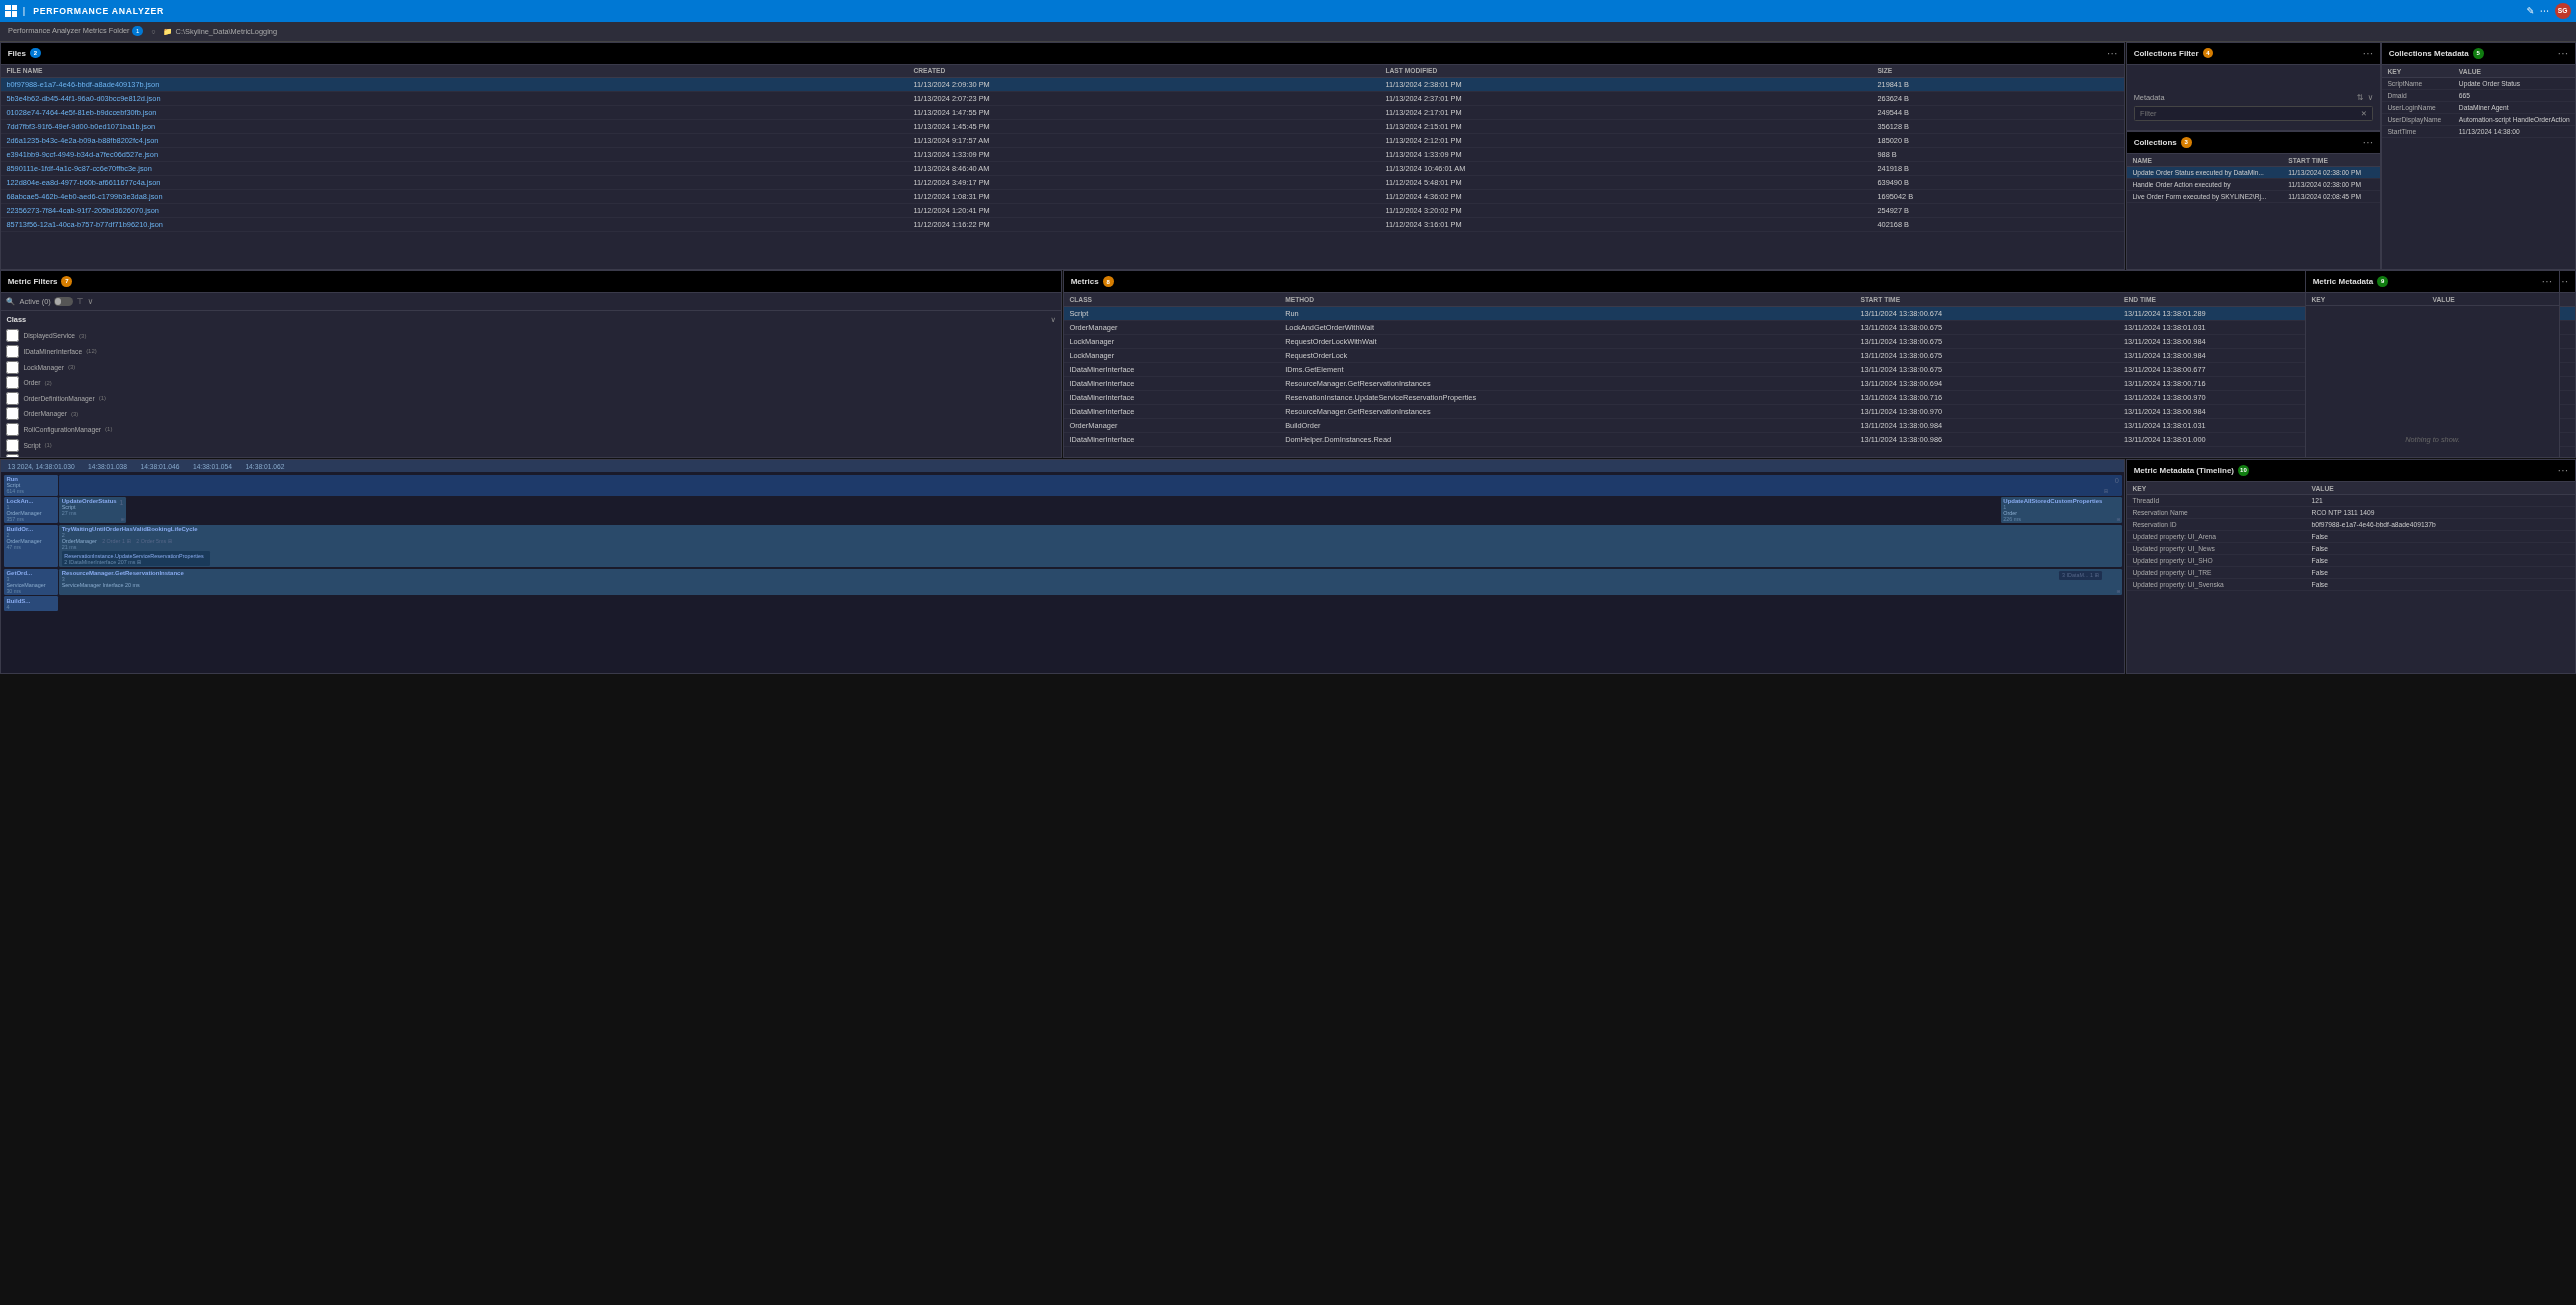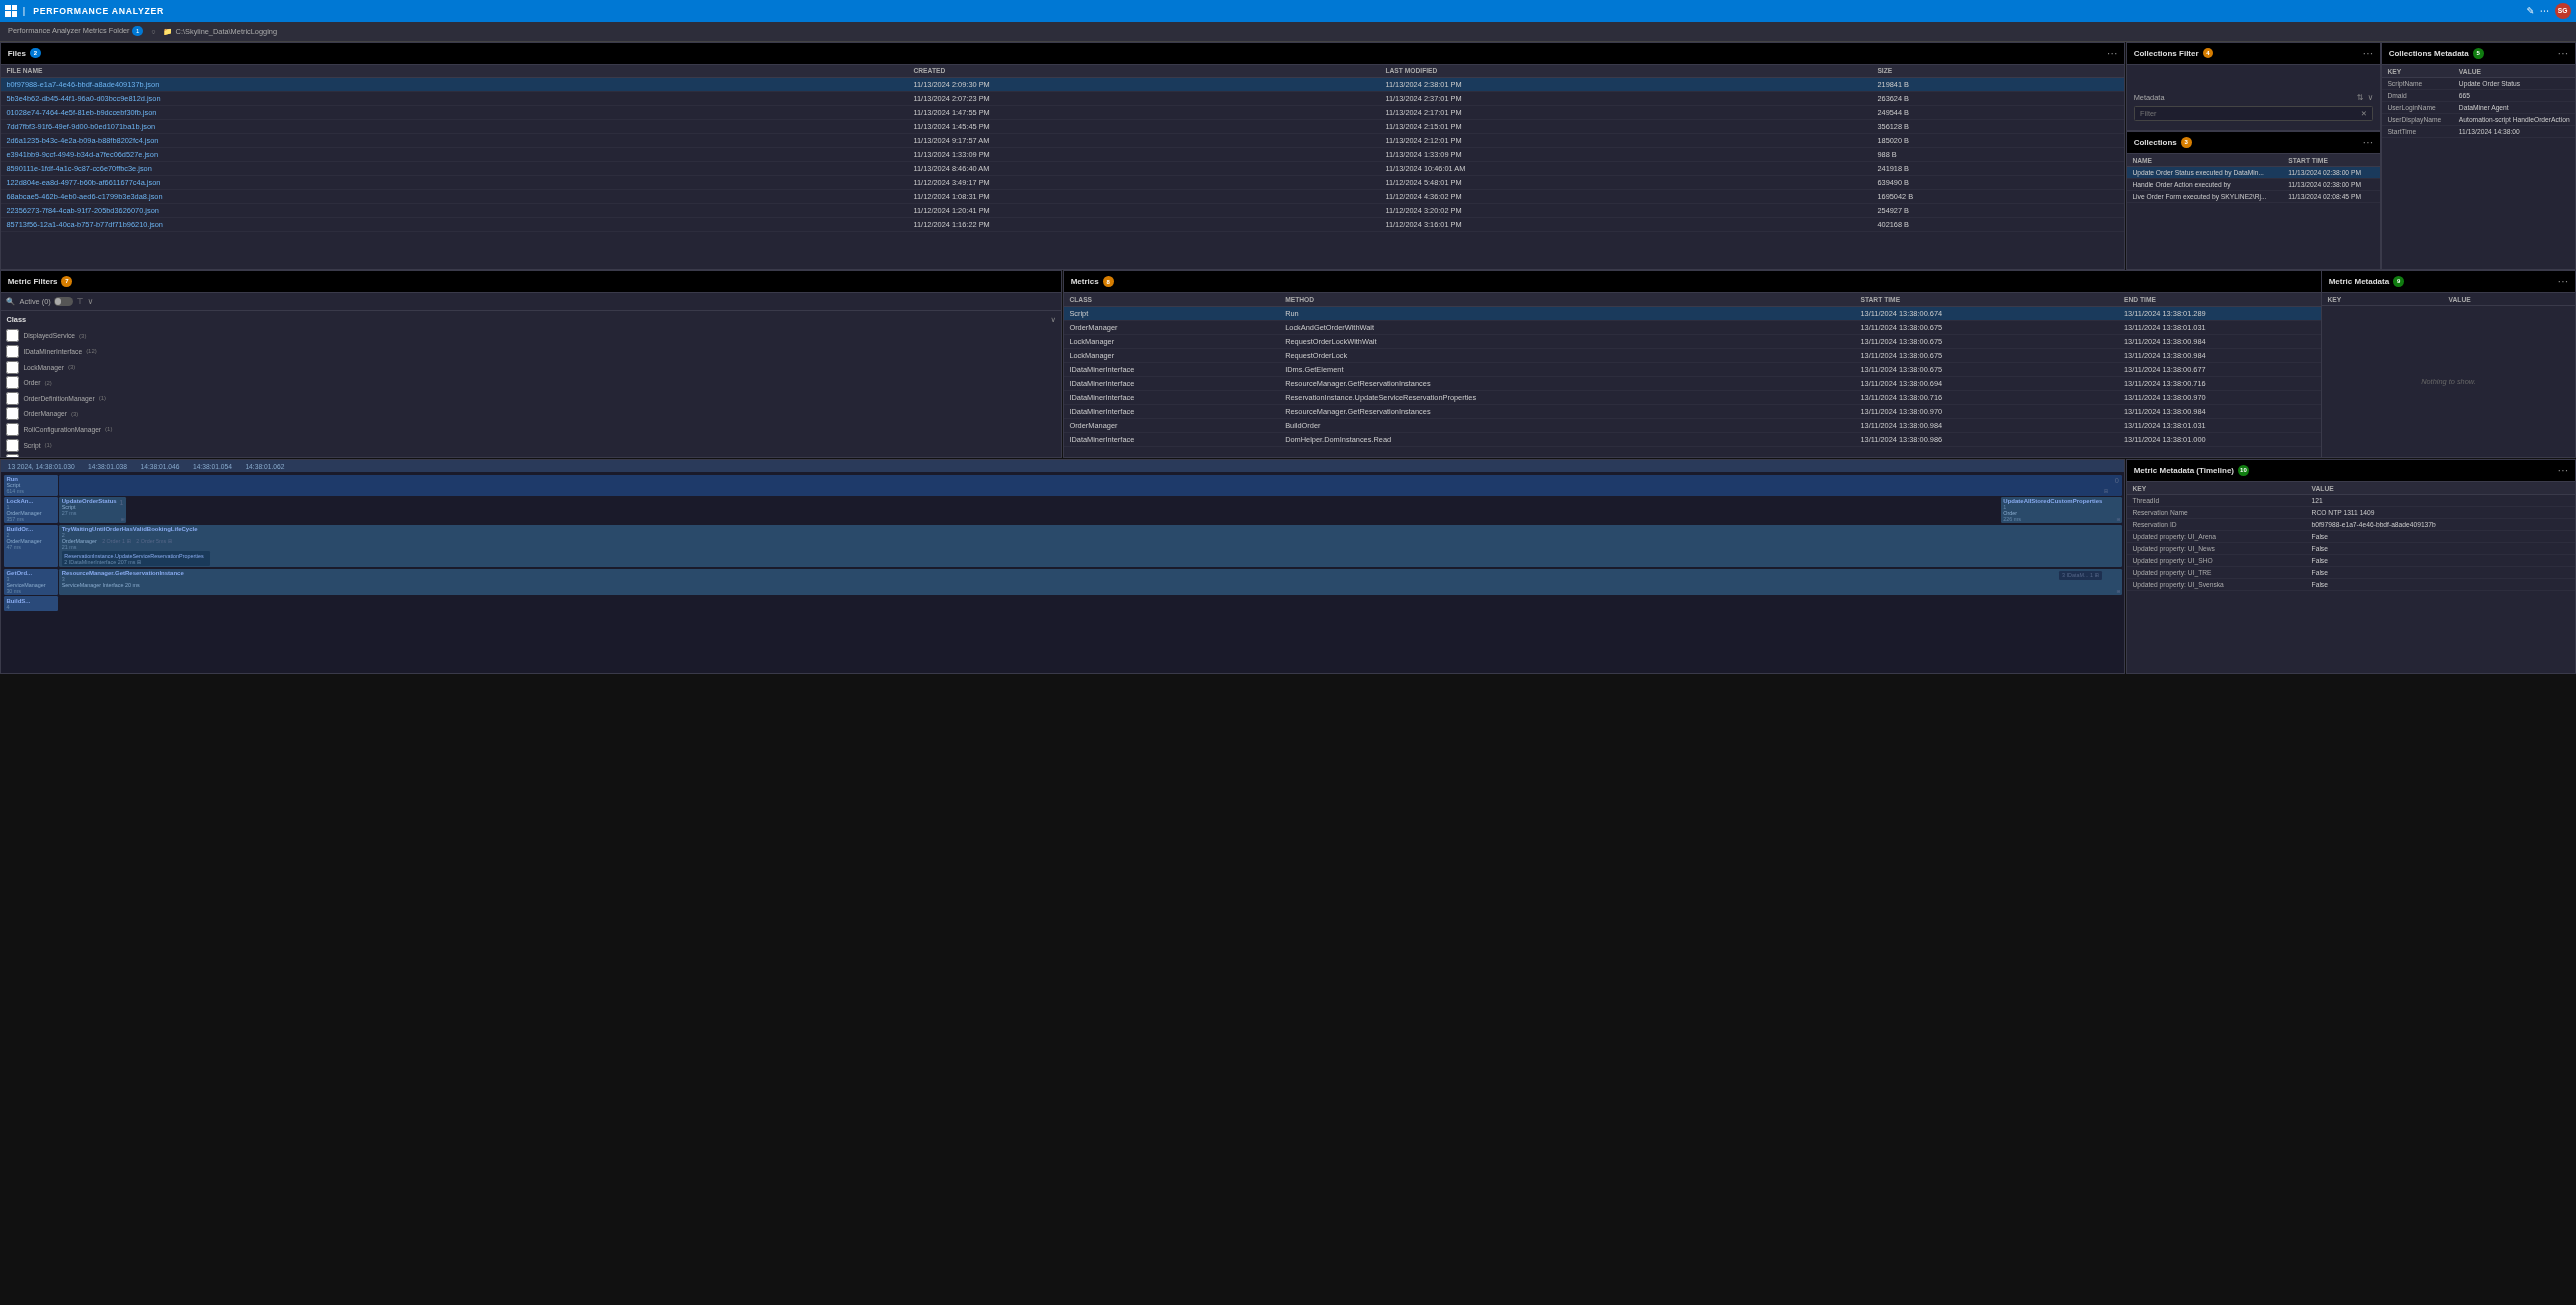--- a/index.html
+++ b/index.html
@@ -625,32 +625,32 @@
       </table>
     </div>
   </div>
 
 </div>
 
 <div style="position:fixed; top:42px; right:0; width:255px; height:228px; display:flex; flex-direction:column; gap:0.7px; pointer-events:none;">
   
 </div>
 
-<div style="position:fixed; top:calc(42px + 228px); right:0; width:255px; height:188px; background:#252535; border:0.7px solid #3a3a4a; display:flex; flex-direction:column; pointer-events:auto; z-index:10;">
+<div style="position:fixed; top:calc(42px + 228px); right:16px; width:255px; height:188px; background:#252535; border:0.7px solid #3a3a4a; display:flex; flex-direction:column; pointer-events:auto; z-index:10;">
   <div class="panel-header">
     <span class="panel-title">Metric Metadata</span>
     <span class="panel-badge panel-badge-green">9</span>
     <span class="panel-menu">⋯</span>
   </div>
   <div style="flex:1;display:flex;flex-direction:column;">
     <div style="display:flex;padding:2.7px 5.4px;border-bottom:0.7px solid #3a3a4a;">
       <span style="color:#aaa;font-size:6.7px;font-weight:600;flex:1;">KEY</span>
       <span style="color:#aaa;font-size:6.7px;font-weight:600;flex:1;">VALUE</span>
     </div>
-    <div style="flex:1;display:flex;align-items:center;justify-content:center;font-style:italic;">
+    <div style="flex:1;display:flex;align-items:flex-end;justify-content:center;font-style:italic;">
       <span class="nothing-text">Nothing to show.</span>
     </div>
   </div>
 </div>
 
 <style>
 </style>
 
 <div style="position: fixed; top: 42px; right: 0px; width: 195px; height: 228px; background: rgb(37, 37, 53); border: 0.7px solid rgb(58, 58, 74); display: flex; flex-direction: column; z-index: 20;">
     <div class="panel-header">

